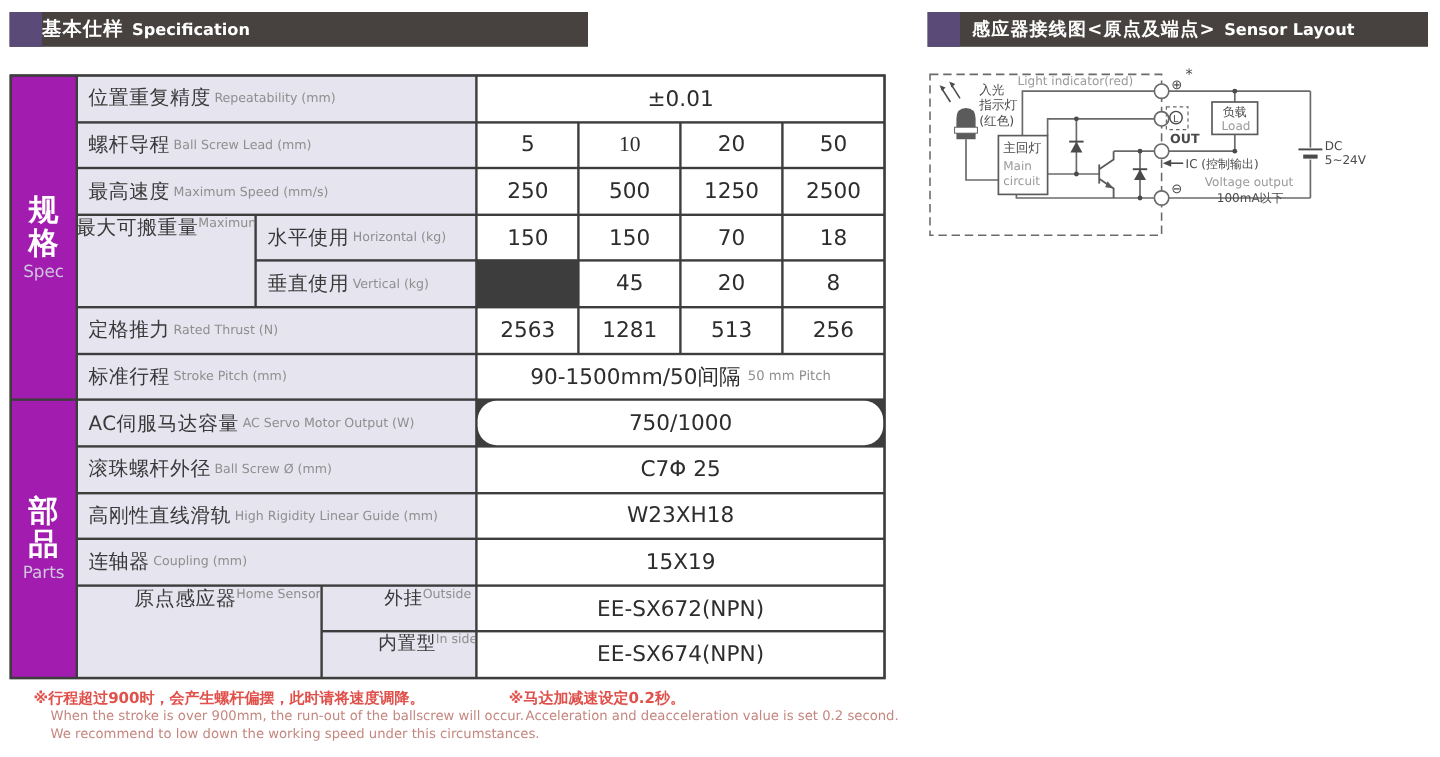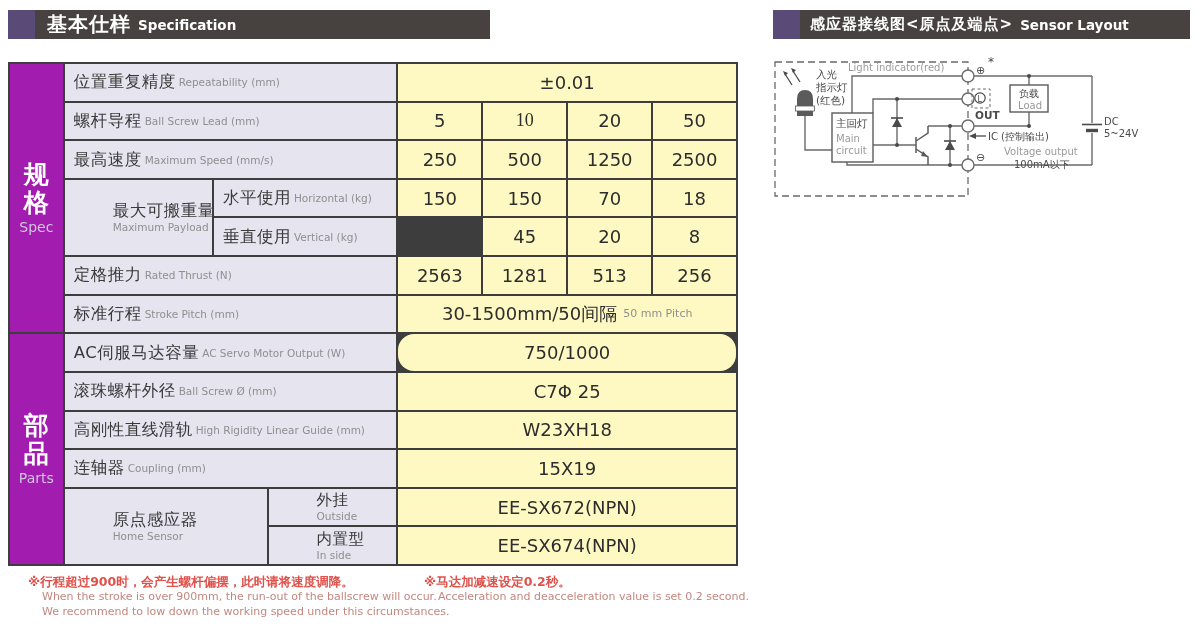--- a/index.html
+++ b/index.html
@@ -2,35 +2,35 @@
 <html><head>
 <meta charset="utf-8">
 <style>
   html,body{margin:0;padding:0;background:#fff;}
   .page{position:relative;width:1200px;height:631px;background:#ffffff;overflow:hidden;
         font-family:"DejaVu Sans","Liberation Sans",sans-serif;}
 
   
   .hdr{position:absolute;height:29px;background:#474240;display:flex;align-items:center;}
   .hdr-accent{width:27px;height:29px;background:#5a4a77;flex:0 0 27px;}
-  .hdr-zh{color:#fff;font-size:20px;font-weight:bold;margin-left:12px;letter-spacing:1px;white-space:nowrap;}
+  .hdr-zh{color:#fff;font-size:16px;font-weight:bold;letter-spacing:1px;white-space:nowrap;}
   .hdr-en{color:#fff;font-size:13.5px;font-weight:bold;margin-left:7px;white-space:nowrap;}
   .hdr-left{left:8px;top:10px;width:482px;}
   .hdr-right{left:773px;top:10px;width:417px;}
 
   
   .spec-table{position:absolute;left:8px;top:62px;width:730px;height:504px;box-sizing:border-box;
     display:grid;grid-template-columns:54fr 151fr 54fr 131fr 85fr 85fr 85fr 85fr;
     grid-template-rows:repeat(13,1fr);gap:2px;background:#3d3d3d;border:2px solid #3d3d3d;}
-  .tcell{display:flex;align-items:center;background:#fef9c3;overflow:hidden;}
+  .tcell{display:flex;align-items:center;background:#ffffff;overflow:hidden;}
   .lcell{background:#e5e4ef;padding-left:9px;}
   .vcell{justify-content:center;font-size:18px;color:#2d2d2d;}
   .zh{font-size:16.5px;color:#393939;font-weight:500;letter-spacing:0.5px;white-space:nowrap;}
   .en{font-size:10.5px;color:#8f8f8f;margin-left:3px;white-space:nowrap;}
-  .stack{flex-direction:column;align-items:flex-start;justify-content:center;line-height:1.2;padding-left:48px;}
+  .stack{flex-direction:row;align-items:flex-start;justify-content:center;line-height:1.2;padding-left:48px;}
   .stack .en{margin-left:0;}
   .scell{background:#a21caf;display:flex;flex-direction:column;align-items:center;justify-content:center;}
   .side-zh{width:30px;font-size:25px;line-height:1.12;font-weight:bold;color:#fff;text-align:center;word-break:break-all;}
   .side-en{font-size:14px;color:#cec6dd;margin-top:2px;}
   .vsub{font-size:11px;color:#8f8f8f;margin-left:6px;}
 
   
   .fnote{position:absolute;line-height:1.3;}
   .fnote .red{color:#e0514b;font-size:12.5px;font-weight:bold;white-space:nowrap;}
   .fnote .fen{color:#c4867f;font-size:11px;margin-left:14px;white-space:nowrap;}
@@ -122,21 +122,21 @@
     <div class="tcell vcell" style="grid-column:5;grid-row:6;">2563</div>
     <div class="tcell vcell" style="grid-column:6;grid-row:6;">1281</div>
     <div class="tcell vcell" style="grid-column:7;grid-row:6;">513</div>
     <div class="tcell vcell" style="grid-column:8;grid-row:6;">256</div>
 
     <div class="tcell lcell" style="grid-column:2/span 3;grid-row:7;">
       <span class="zh">标准行程</span>
       <span class="en">Stroke Pitch (mm)</span>
     </div>
     <div class="tcell vcell" style="grid-column:5/span 4;grid-row:7;">
-      <span>30-1500mm/50间隔</span>
+      <span>90-1500mm/50间隔</span>
       <span class="vsub">50 mm Pitch</span>
     </div>
 
     <div class="tcell lcell" style="grid-column:2/span 3;grid-row:8;">
       <span class="zh">AC伺服马达容量</span>
       <span class="en">AC Servo Motor Output (W)</span>
     </div>
     <div class="tcell vcell" style="grid-column:5/span 4;grid-row:8;border-radius:16px;">750/1000</div>
 
     <div class="tcell lcell" style="grid-column:2/span 3;grid-row:9;">

